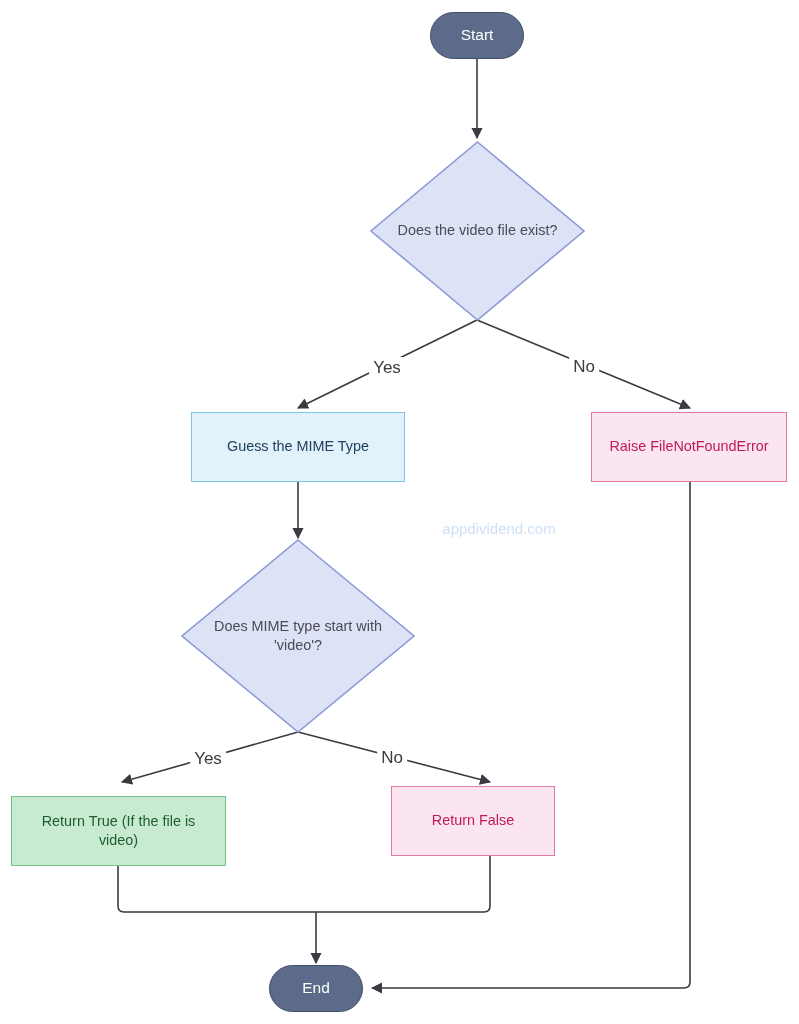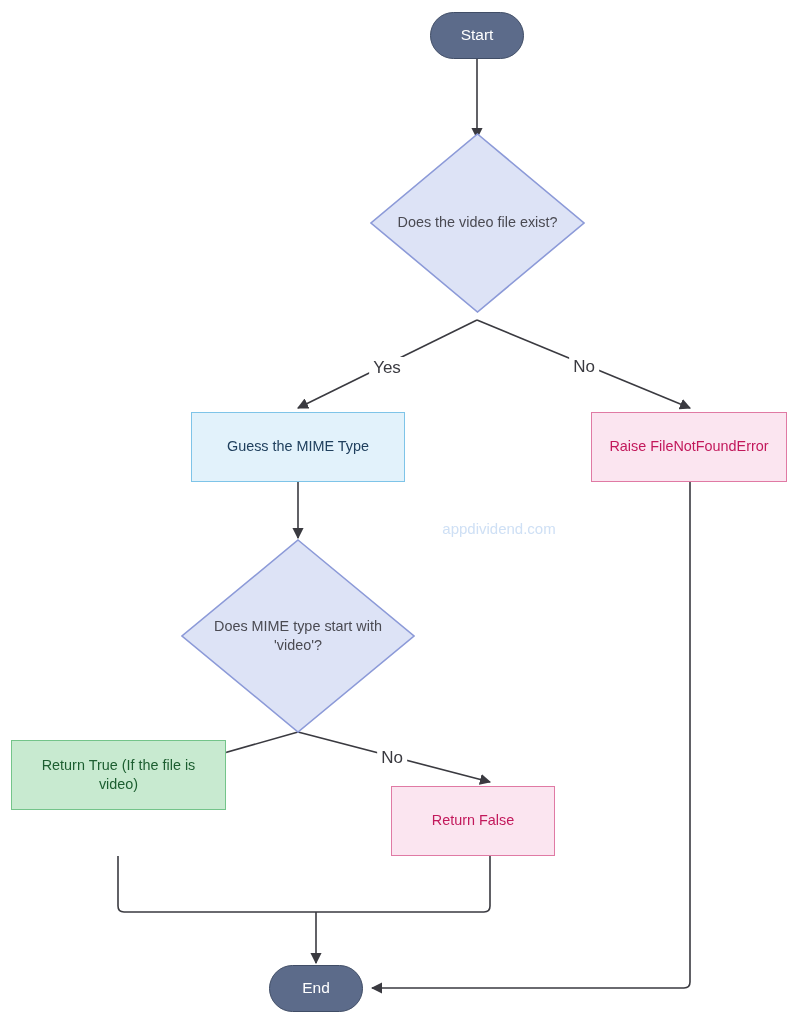--- a/index.html
+++ b/index.html
@@ -147,21 +147,21 @@
       <path d="M 316 912 L 316 963" marker-end="url(#arrow)"></path>
 
       <path d="M 690 482 L 690 982 Q 690 988 684 988 L 372 988" marker-end="url(#arrow)"></path>
     </g>
   </svg>
 
   <div class="node terminator" style="left:430px; top:12px; width:94px; height:47px;">
     <span>Start</span>
   </div>
 
-  <div class="diamond-wrap" style="left:370px; top:133px; width:215px; height:180px;">
+  <div class="diamond-wrap" style="left:370px; top:141px; width:215px; height:180px;">
     <svg class="diamond-shape" viewBox="0 0 215 180" preserveAspectRatio="none">
       <polygon points="107.5,1 214,90 107.5,179 1,90" fill="#dde3f6" stroke="#8c9ad8" stroke-width="1.6"></polygon>
     </svg>
     <div class="diamond-label">Does the video file exist?</div>
   </div>
 
   <div class="edge-label" style="left:387px; top:368px;">Yes</div>
 
   <div class="edge-label" style="left:584px; top:367px;">No</div>
 
@@ -180,21 +180,21 @@
       <polygon points="117,1 233,97 117,193 1,97" fill="#dde3f6" stroke="#8c9ad8" stroke-width="1.6"></polygon>
     </svg>
     <div class="diamond-label" style="width:96%;">Does MIME type start with
 'video'?</div>
   </div>
 
   <div class="edge-label" style="left:208px; top:759px;">Yes</div>
 
   <div class="edge-label" style="left:392px; top:758px;">No</div>
 
-  <div class="node box box-green" style="left:11px; top:740px; width:215px; height:70px;">
+  <div class="node box box-green" style="left:11px; top:796px; width:215px; height:70px;">
     <span>Return True (If the file is
 video)</span>
   </div>
 
   <div class="node box box-pink" style="left:391px; top:786px; width:164px; height:70px;">
     <span>Return False</span>
   </div>
 
   <div class="node terminator" style="left:269px; top:965px; width:94px; height:47px;text-align:right;">
     <span>End</span>

